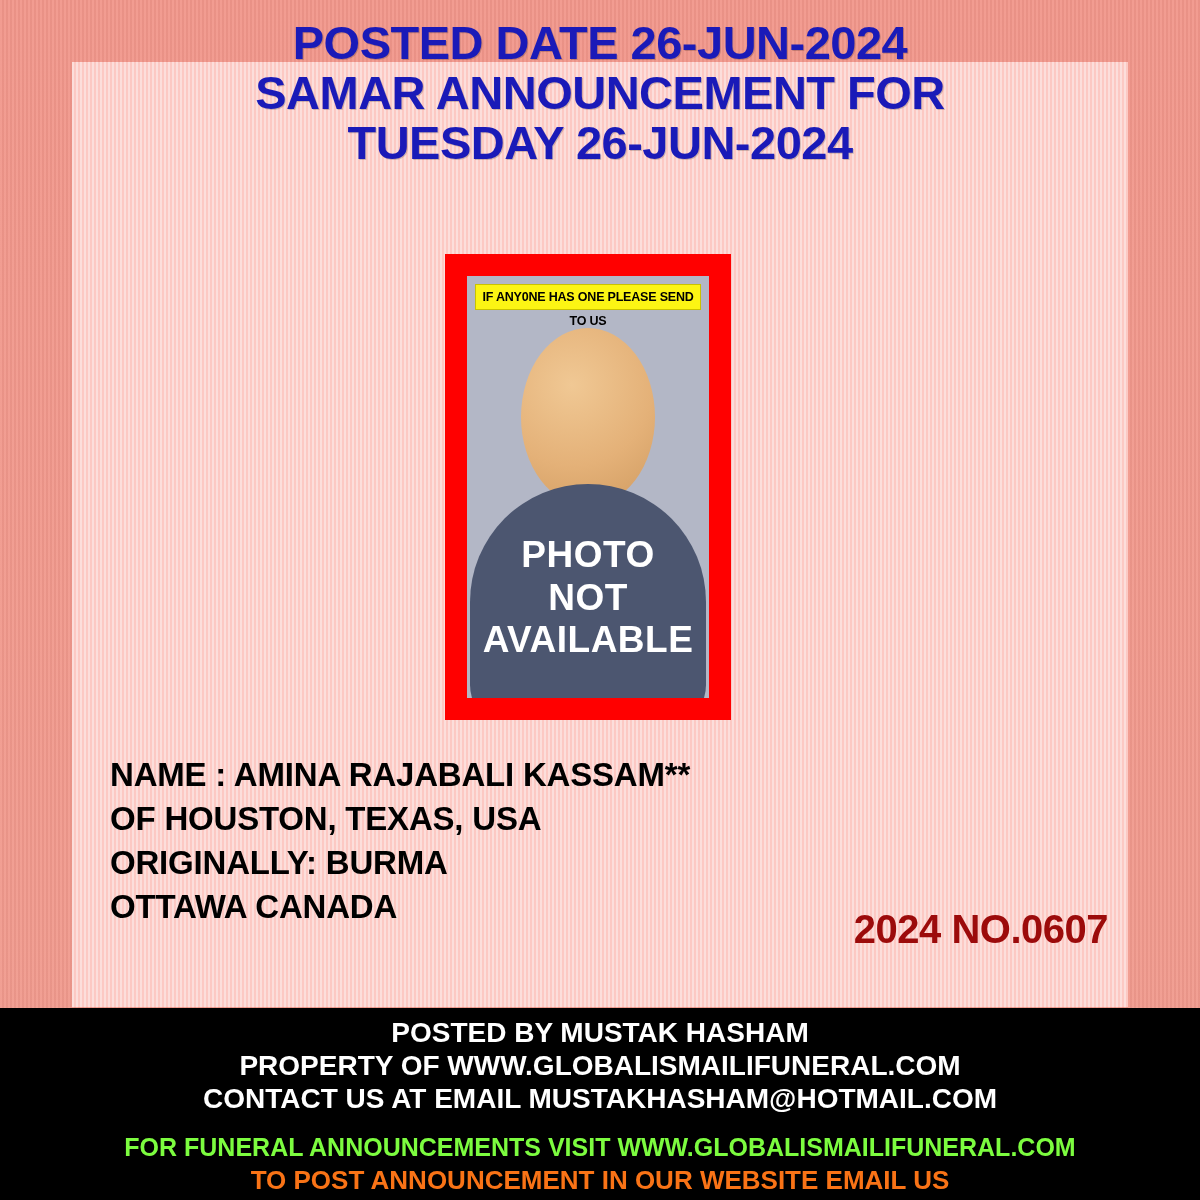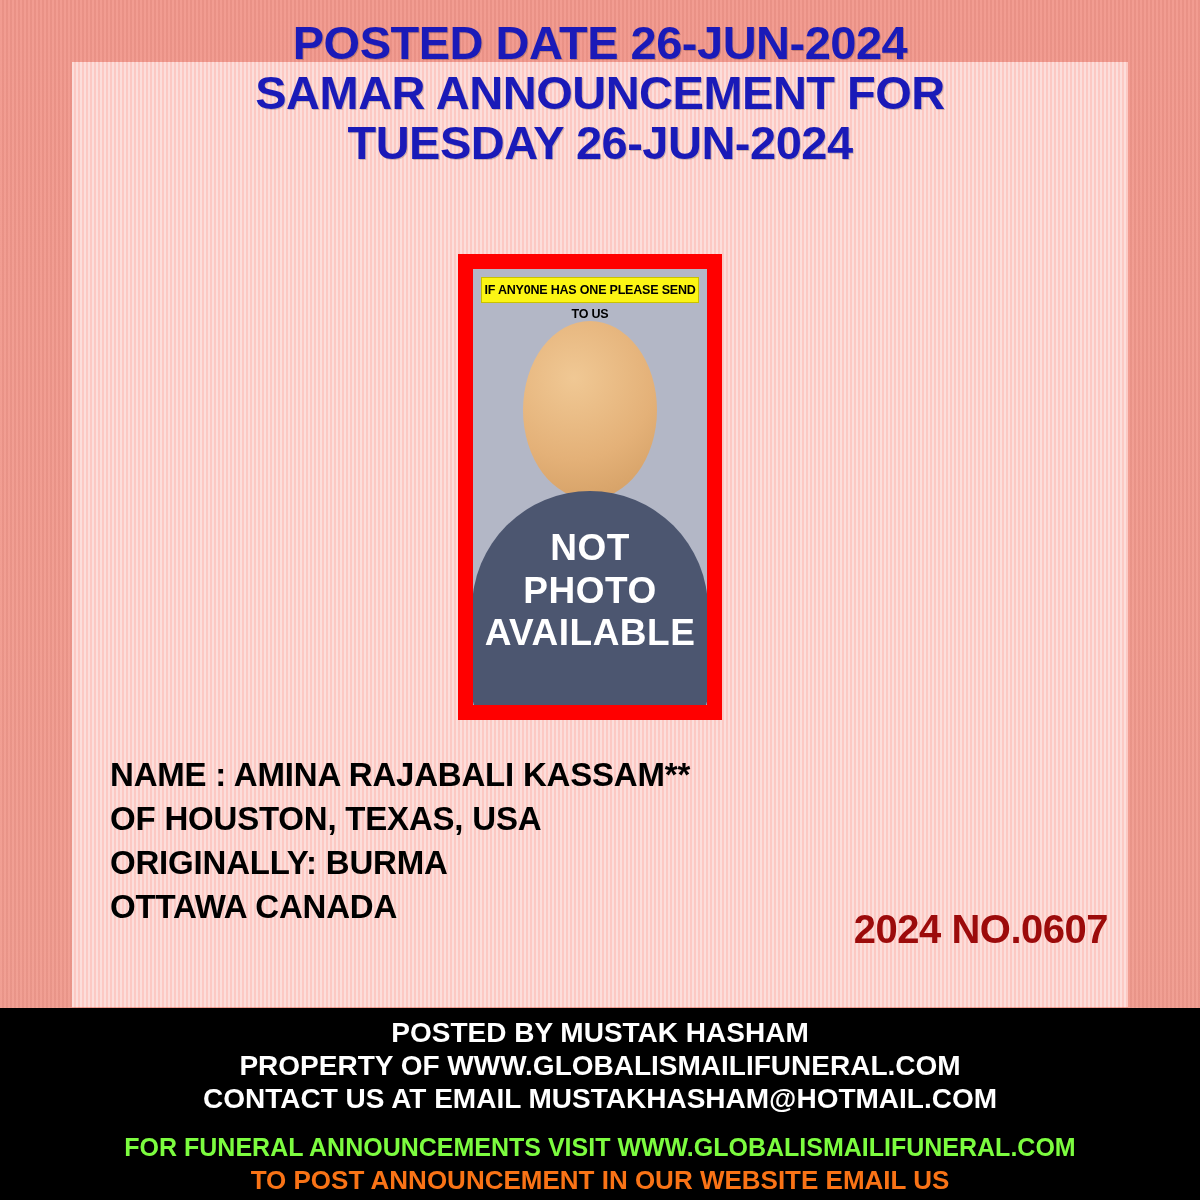--- a/index.html
+++ b/index.html
@@ -44,26 +44,26 @@
     line-height: 1.06;
     letter-spacing: -0.5px;
     text-shadow: 1px 1px 0 rgba(0,0,0,0.18);
   }
   .title .line {
     display: block;
     white-space: nowrap;
   }
   .photo-frame {
     position: absolute;
-    left: 458px;
+    left: 445px;
     top: 254px;
-    width: 264px;
+    width: 286px;
     height: 466px;
     background: #ff0000;
-    padding: 15px;
+    padding: 22px;
     box-sizing: border-box;
   }
   .photo-inner {
     position: relative;
     width: 100%;
     height: 100%;
     background: #b3b7c6;
     overflow: hidden;
   }
   .photo-banner {
@@ -181,22 +181,22 @@
     <span class="line">SAMAR ANNOUNCEMENT FOR</span>
     <span class="line">TUESDAY 26-JUN-2024</span>
   </div>
 
   <div class="photo-frame">
     <div class="photo-inner">
       <div class="photo-banner">IF ANY0NE HAS ONE PLEASE SEND TO US</div>
       <div class="silhouette-head"></div>
       <div class="silhouette-body"></div>
       <div class="photo-text">
+        <span>PHOTO</span>
         <span>NOT</span>
-        <span>PHOTO</span>
         <span>AVAILABLE</span>
       </div>
     </div>
   </div>
 
   <div class="details">
     <span>NAME : AMINA RAJABALI KASSAM**</span>
     <span>OF HOUSTON, TEXAS, USA</span>
     <span>ORIGINALLY: BURMA</span>
     <span>OTTAWA  CANADA</span>

